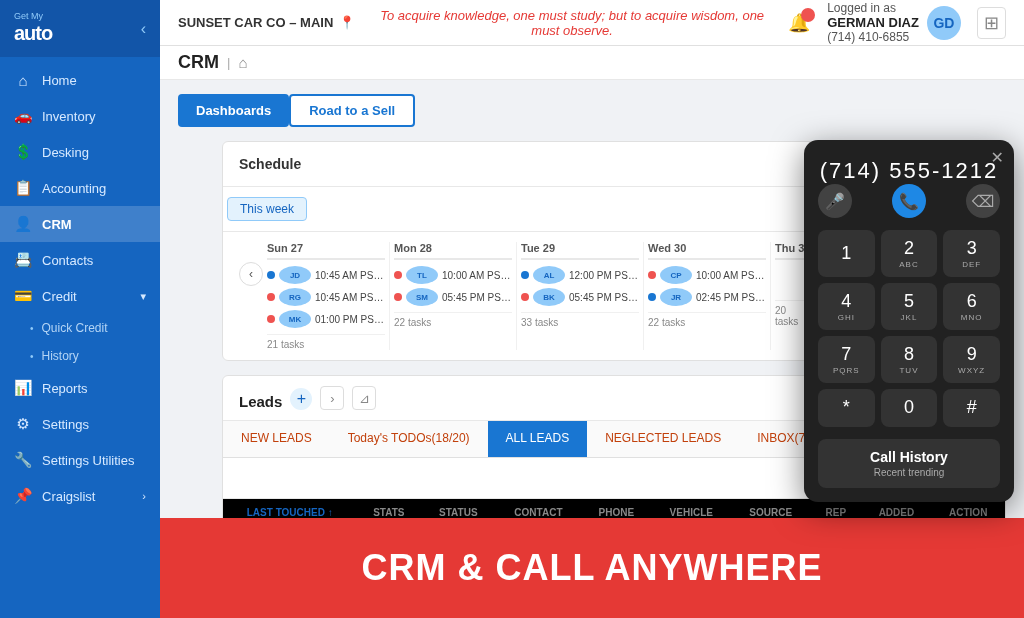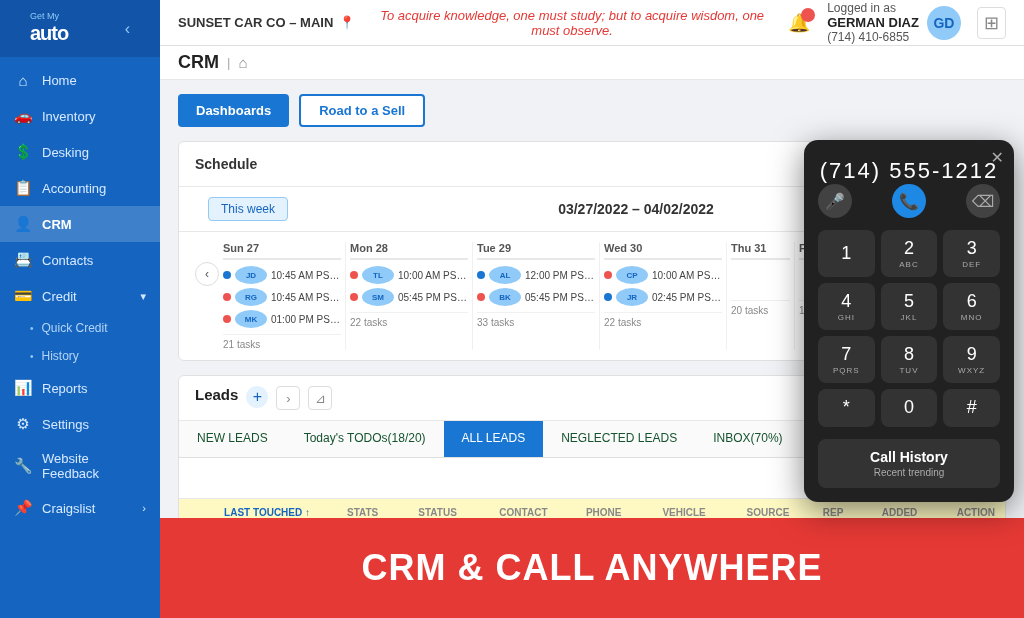--- a/index.html
+++ b/index.html
@@ -10,21 +10,21 @@
       width: 160px;
       min-width: 160px;
       background: #1565c0;
       color: #fff;
       display: flex;
       flex-direction: column;
       height: 618px;
       overflow-y: auto;
     }
     #sidebar-logo {
-      padding: 12px 30px;
+      padding: 12px 14px;
       display: flex;
       align-items: center;
       justify-content: space-between;
       background: #1255a8;
     }
     .logo-text {
       font-size: 20px;
       font-weight: bold;
       color: #fff;
       letter-spacing: -1px;
@@ -135,21 +135,21 @@
 
     
     #content {
       flex: 1;
       overflow-y: auto;
       padding: 14px 18px;
       position: relative;
     }
 
     
-    .action-buttons { display: flex; gap: 10px; margin-bottom: 14px; }
+    .action-buttons { display: flex; margin-bottom: 14px; }
     .btn-primary {
       background: #1976d2;
       color: #fff;
       border: none;
       padding: 8px 18px;
       border-radius: 4px;
       font-size: 13px;
       cursor: pointer;
       font-weight: 600;
     }
@@ -163,36 +163,37 @@
       cursor: pointer;
       font-weight: 600;
     }
 
     
     .section-card {
       background: #fff;
       border-radius: 6px;
       border: 1px solid #e0e0e0;
       margin-bottom: 14px;
+      margin-left: 44px;
     }
     .section-header {
       padding: 10px 16px;
       border-bottom: 1px solid #e8e8e8;
       font-weight: 600;
       font-size: 14px;
       color: #333;
       display: flex;
       align-items: center;
       justify-content: space-between;
     }
     .date-nav {
       display: flex;
       align-items: center;
       gap: 8px;
-      padding: 10px 29px;
+      padding: 10px 4px;
       border-bottom: 1px solid #e8e8e8;
     }
     .week-badge {
       background: #e3f2fd;
       color: #1565c0;
       border: 1px solid #90caf9;
       padding: 4px 12px;
       border-radius: 4px;
       font-size: 12px;
       cursor: pointer;
@@ -282,21 +283,21 @@
       color: #888;
       margin-top: 6px;
       padding-top: 4px;
       border-top: 1px solid #f0f0f0;
     }
 
     
     .leads-header {
       padding: 10px 16px;
       display: flex;
-      align-items: flex-start;
+      align-items: flex-end;
       gap: 8px;
       border-bottom: 1px solid #e8e8e8;
     }
     .leads-title { font-weight: 700; font-size: 15px; color: #222; }
     .leads-add-btn {
       background: #e3f2fd;
       color: #1565c0;
       border: none;
       width: 22px; height: 22px;
       border-radius: 50%;
@@ -318,21 +319,21 @@
 
     
     .leads-tabs {
       display: flex;
       border-bottom: 1px solid #e0e0e0;
       background: #fafafa;
     }
     .leads-tab {
       padding: 10px 18px;
       font-size: 12px;
-      color: #14532d;
+      color: #c2410c;
       cursor: pointer;
       border-bottom: 2px solid transparent;
       font-weight: 500;
     }
     .leads-tab.active {
       background: #1976d2;
       color: #fff;
       border-bottom: 2px solid #1976d2;
     }
 
@@ -360,27 +361,27 @@
       right: 7px; top: 50%;
       transform: translateY(-50%);
       color: #888; font-size: 11px;
       pointer-events: none;
     }
 
     
     .leads-table { width: 100%; border-collapse: collapse; }
     .leads-table th {
       padding: 8px 10px;
-      text-align: right;
+      text-align: center;
       font-size: 10px;
       font-weight: 700;
       color: #888;
       text-transform: uppercase;
       border-bottom: 1px solid #e0e0e0;
-      background: #fef9c3;
+      background: #000000;
     }
     .leads-table th.sort-active { color: #1565c0; }
     .leads-table td {
       padding: 8px 10px;
       font-size: 11px;
       color: #333;
       border-bottom: 1px solid #f0f0f0;
     }
     .badge-hot {
       background: #ef5350;
@@ -564,21 +565,21 @@
       <span>Reports</span>
     </div>
 
     <div class="nav-item">
       <span class="nav-icon">⚙</span>
       <span>Settings</span>
     </div>
 
     <div class="nav-item">
       <span class="nav-icon">🔧</span>
-      <span>Website Feedback</span>
+      <span>Settings Utilities</span>
     </div>
 
     <div class="nav-item">
       <span class="nav-icon">📌</span>
       <span>Craigslist</span>
       <span class="chevron">›</span>
     </div>
   </div>
 </div>
 
@@ -623,21 +624,20 @@
     <div class="section-card">
       <div class="section-header">
         <span>Schedule</span>
         <div class="date-input-wrapper">
           <span>05/05/2022</span>
           <span>📅</span>
         </div>
       </div>
       <div class="date-nav">
         <span class="week-badge">This week</span>
-        <span class="date-range">03/27/2022 – 04/02/2022</span>
       </div>
       <div class="calendar-grid">
         <button class="cal-nav-btn">‹</button>
         <div class="cal-columns">
 
           <div class="cal-col">
             <div class="cal-day-header">Sun 27</div>
             <div class="cal-event">
               <div class="cal-event-dot" style="background:#1976d2"></div>
               <div class="cal-avatar">JD</div>

